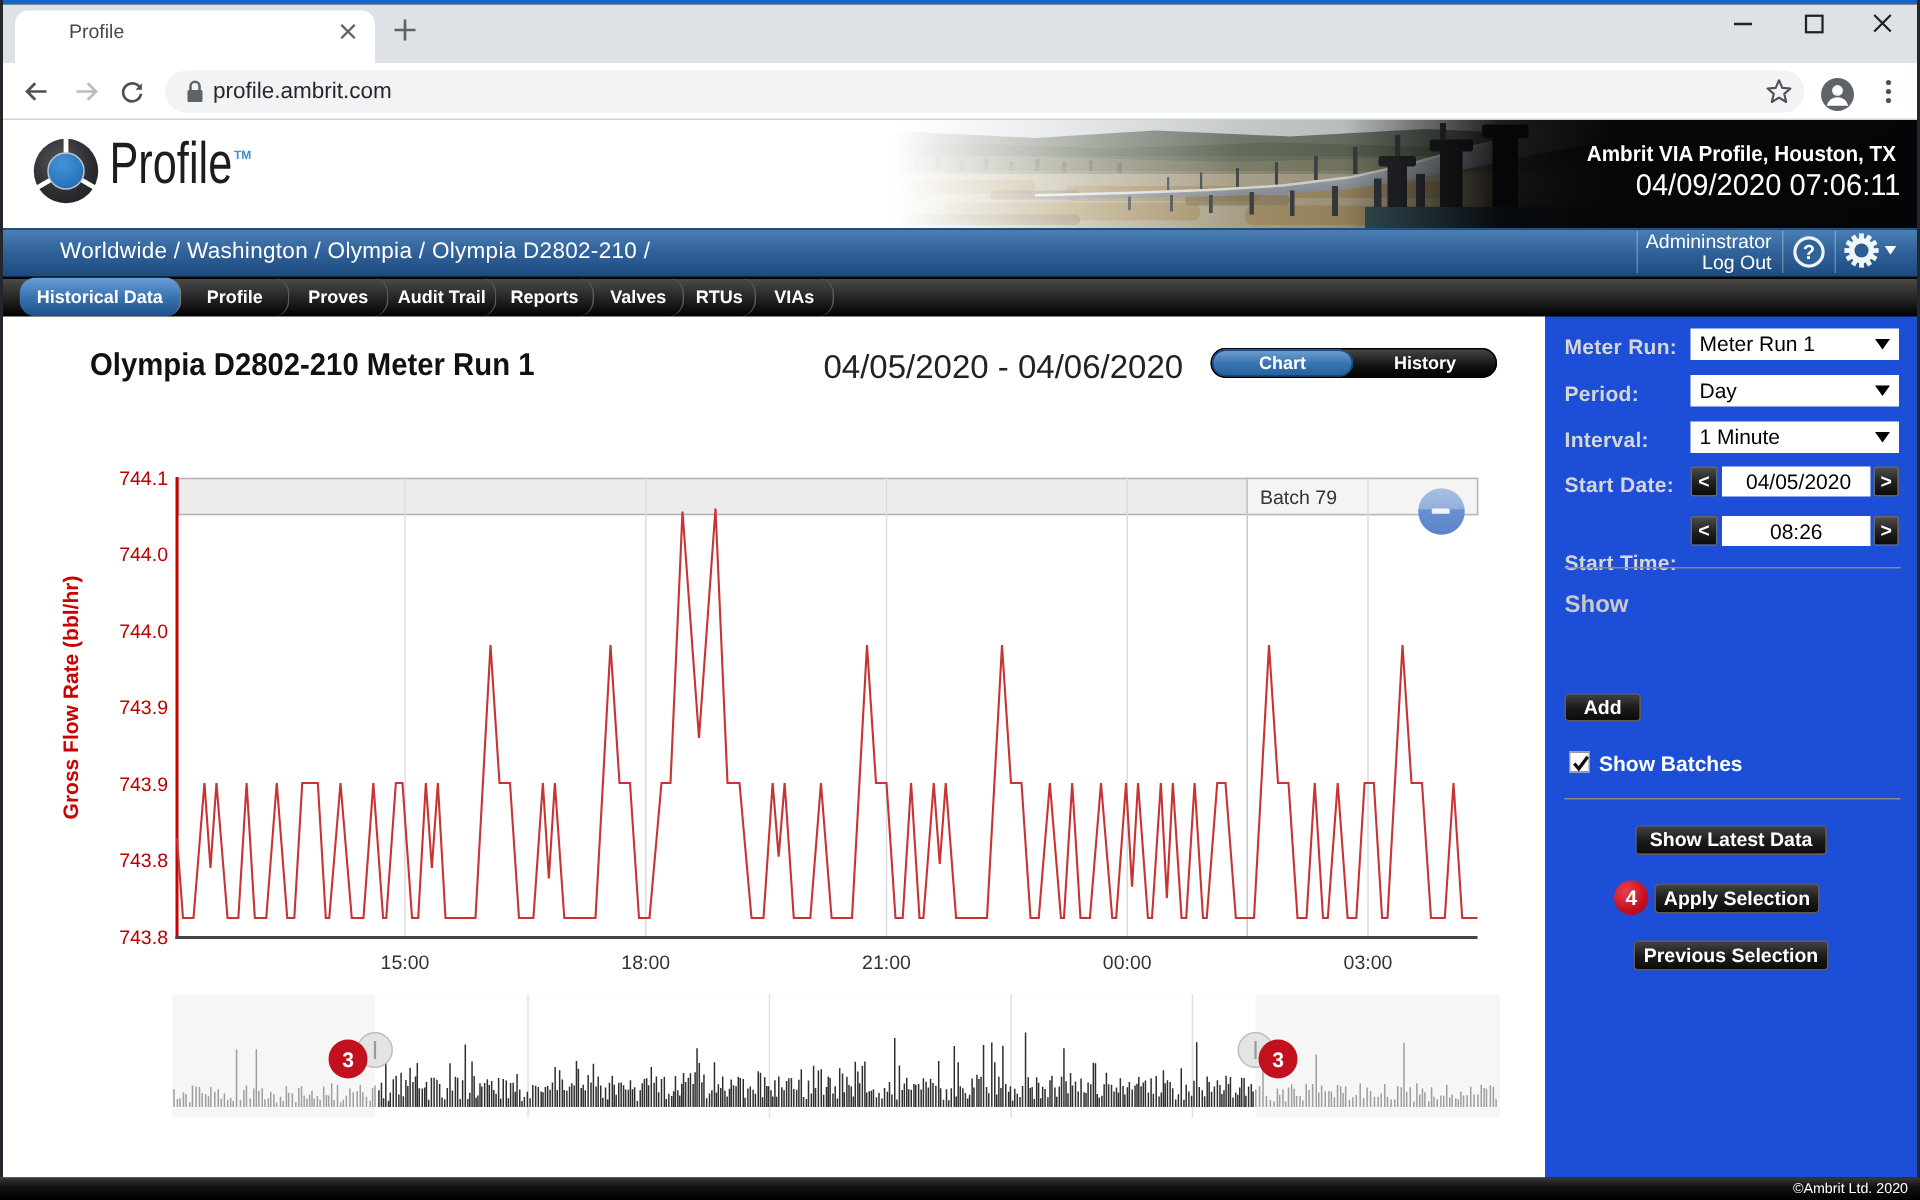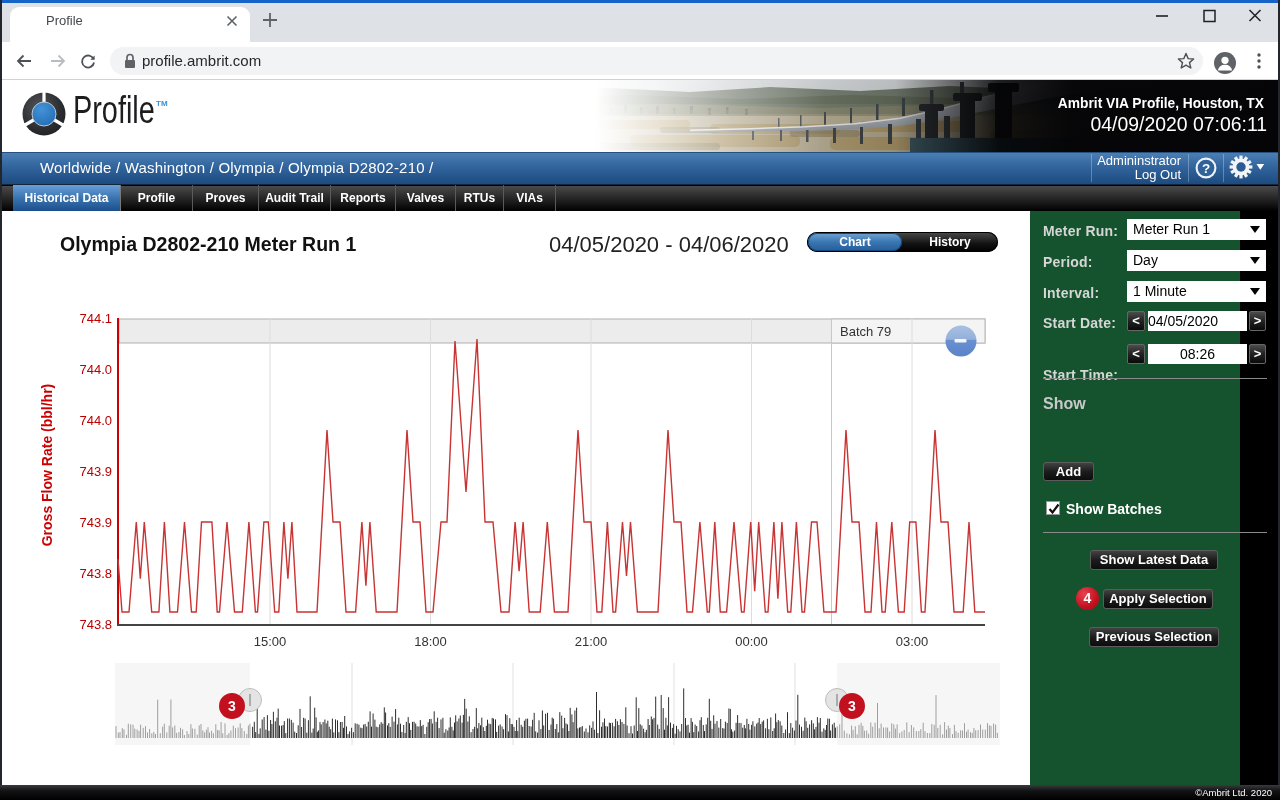--- a/index.html
+++ b/index.html
@@ -28,36 +28,36 @@
   background:linear-gradient(#4a7fb4 0%, #30619a 50%, #1d4b80 100%);
   border-top:1px solid #26517e; border-bottom:1px solid #12263e; }
 #crumbtxt { left:40px; top:159px; font-size:15px; color:#fff; letter-spacing:0.2px; }
 .csep { top:154px; width:1px; height:28px; background:rgba(255,255,255,0.28); }
 #usr { top:154px; right:99px; text-align:right; font-size:13px; color:#fff; line-height:14px; }
 
 
 #tabnav { left:0; top:185px; width:1280px; height:26px;
   background:linear-gradient(#4a4a4a 0%, #222 55%, #000 100%); border-top:1px solid #000; }
 .ntab { top:185px; height:26px; line-height:26px; text-align:center; font-size:12px; font-weight:bold;
-  color:#fff; border-right:1px solid #5a5a5a; }
+  color:#fff; border-right:1px solid #5a5a5a;border-radius:11px; }
 #ntab-active { background:linear-gradient(#6b9fd8 0%, #3a74b0 50%, #1c4f8c 100%); border-right:1px solid #777; }
 
 
 #content { left:0; top:211px; width:1030px; height:574px; background:#fff; }
 #pagetitle { left:60px; top:232px; font-size:21px; font-weight:bold; color:#111; transform:scaleX(0.93); transform-origin:0 0; }
 #daterange { left:549px; top:232px; font-size:22px; color:#222; }
 #toggle { left:807px; top:232px; width:191px; height:20px; border-radius:10px;
   background:linear-gradient(#4a4a4a, #111 60%, #000); box-shadow:inset 0 0 0 1px #000; }
 #tog-chart { left:1px; top:1px; width:94px; height:18px; border-radius:9px;
   background:linear-gradient(#72a2d4 0%, #3a76b2 50%, #255e9a 100%); box-shadow:inset 0 0 0 1px #16477c; }
 #tog-chart span, #tog-hist { display:block; text-align:center; font-size:12px; font-weight:bold; color:#fff; line-height:18px; }
 #tog-hist { left:96px; top:1px; width:94px; line-height:19px; }
 
 
-#sidebar { left:1030px; top:211px; width:210px; height:574px; background:#14532d; }
+#sidebar { left:1030px; top:211px; width:250px; height:574px; background:#1d4ed8; }
 .slabel { left:13px; font-size:14px; font-weight:bold; color:#d6d6d6; letter-spacing:0.2px; }
 .sel { left:97px; width:139px; height:21px; background:#fff; color:#000; font-size:14px;
   line-height:21px; padding-left:6px; }
 .sel .arr { position:absolute; right:6px; top:7px; width:0; height:0;
   border-left:5px solid transparent; border-right:5px solid transparent; border-top:7px solid #000; }
 .stepbtn { width:18px; height:20px; background:linear-gradient(#4c4c4c, #222 50%, #0a0a0a);
   border:1px solid #666; border-radius:2px; color:#fff; font-weight:bold; font-size:13px;
   text-align:center; line-height:18px; }
 .dinput { height:20px; background:#fff; color:#000; font-size:14px; line-height:20px; }
 .ssep { left:13px; width:224px; height:1px; background:#8a8a8a; }
@@ -395,21 +395,21 @@
 
 <div class="abs" id="sidebar">
   <div class="abs slabel" style="top:12px;">Meter Run:</div>
   <div class="abs sel" style="top:8px;">Meter Run 1<span class="arr"></span></div>
   <div class="abs slabel" style="top:43px;">Period:</div>
   <div class="abs sel" style="top:39px;">Day<span class="arr"></span></div>
   <div class="abs slabel" style="top:74px;">Interval:</div>
   <div class="abs sel" style="top:70px;">1 Minute<span class="arr"></span></div>
   <div class="abs slabel" style="top:104px;">Start Date:</div>
   <div class="abs stepbtn" style="left:97px; top:100px;">&lt;</div>
-  <div class="abs dinput" style="left:118px; top:100px; width:99px; padding-left:0;">04/05/2020</div>
+  <div class="abs dinput" style="left:118px; top:100px; width:99px; padding-left:16px;">04/05/2020</div>
   <div class="abs stepbtn" style="left:219px; top:100px; width:17px;">&gt;</div>
   <div class="abs slabel" style="top:137px;margin-top:19px;">Start Time:</div>
   <div class="abs stepbtn" style="left:97px; top:133px;">&lt;</div>
   <div class="abs dinput" style="left:118px; top:133px; width:99px; text-align:center;">08:26</div>
   <div class="abs stepbtn" style="left:219px; top:133px; width:17px;">&gt;</div>
   <div class="abs ssep" style="top:167px;"></div>
   <div class="abs" style="left:13px; top:184px; font-size:16px; font-weight:bold; color:#c9c9c9;">Show</div>
   <div class="abs sbtn" style="left:13px; top:250.5px; width:51px; height:19px; line-height:17px;">Add</div>
   <div class="abs" style="left:16px; top:290px; width:14px; height:14px; background:#fff; border:1px solid #999;">
     <svg width="14" height="14" viewBox="0 0 14 14">

